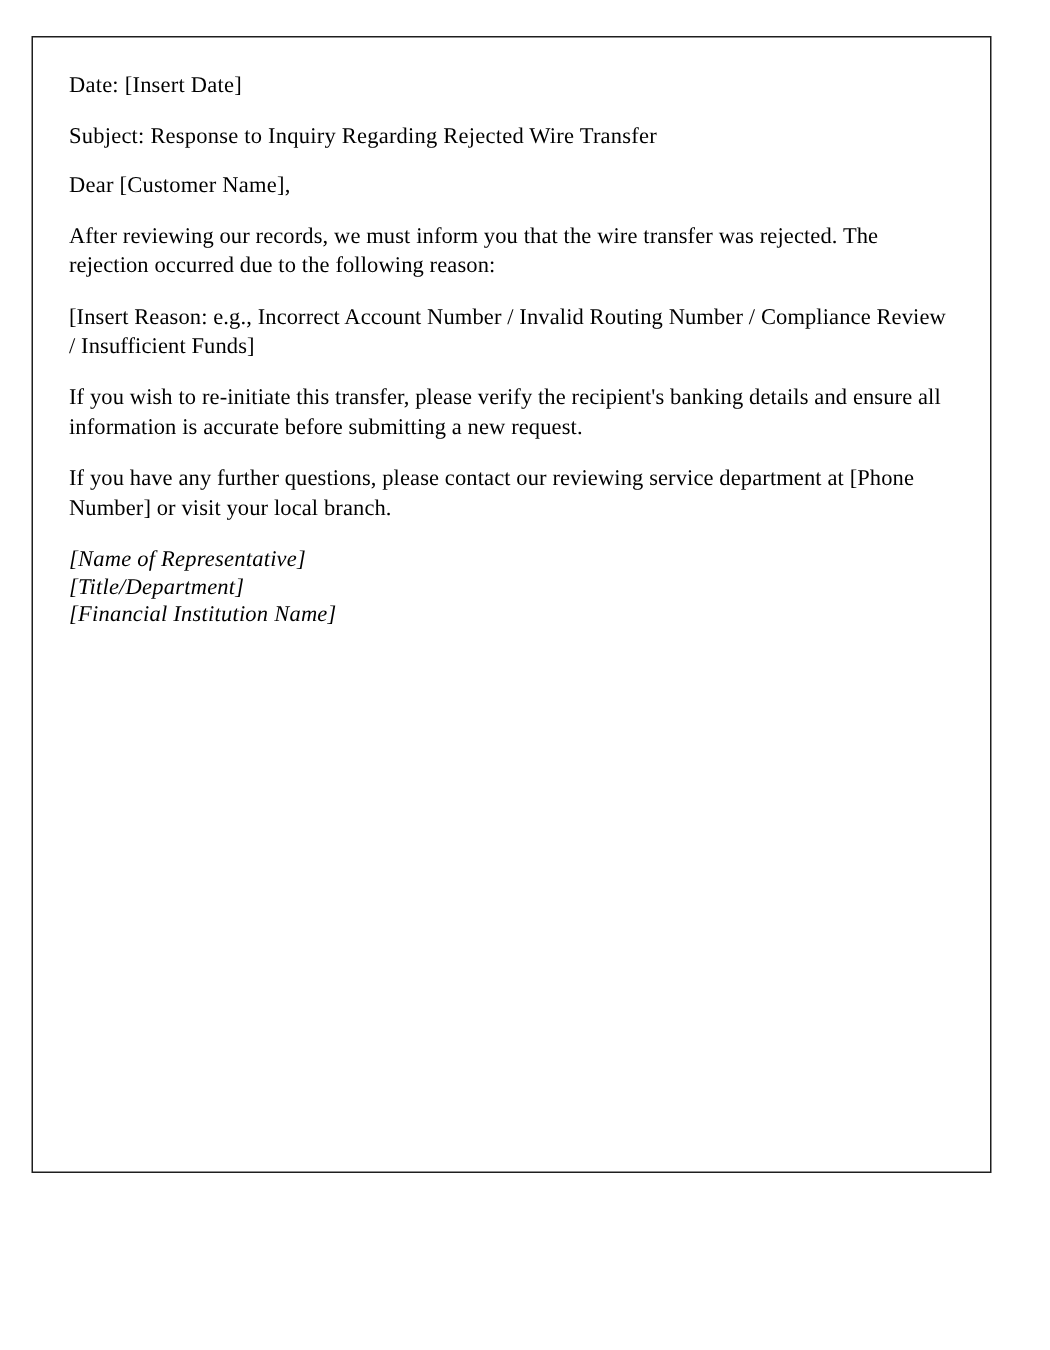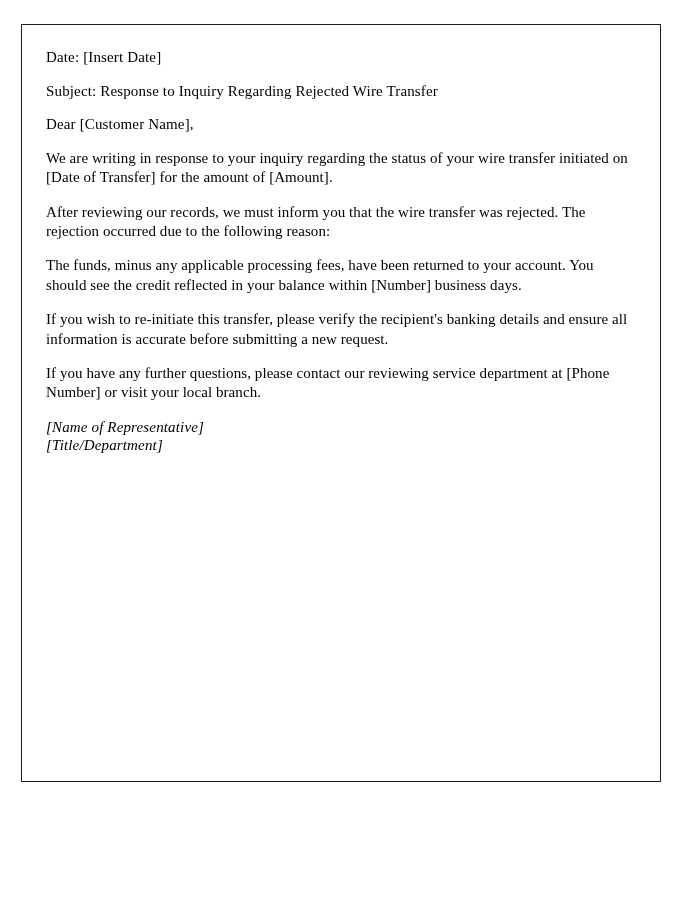--- a/index.html
+++ b/index.html
@@ -75,42 +75,40 @@
 
 
       <div class="block">
         <p class="line">Subject: Response to Inquiry Regarding Rejected Wire Transfer</p>
       </div>
 
       <div class="block">
         <p class="line">Dear [Customer Name],</p>
       </div>
 
-      <div class="block">
-        <p class="para">We are writing in response to your inquiry regarding the status of your wire transfer initiated on [Date of Transfer] for the amount of [Amount].</p>
-      </div>
 
       <div class="block">
         <p class="para">After reviewing our records, we must inform you that the wire transfer was rejected. The rejection occurred due to the following reason:</p>
       </div>
 
+      <div class="block">
+        <p class="para">[Insert Reason: e.g., Incorrect Account Number / Invalid Routing Number / Compliance Review / Insufficient Funds]</p>
+      </div>
 
-      <div class="block">
-        <p class="para">The funds, minus any applicable processing fees, have been returned to your account. You should see the credit reflected in your balance within [Number] business days.</p>
-      </div>
 
       <div class="block">
         <p class="para">If you wish to re-initiate this transfer, please verify the recipient's banking details and ensure all information is accurate before submitting a new request.</p>
       </div>
 
       <div class="block">
         <p class="para">If you have any further questions, please contact our reviewing service department at [Phone Number] or visit your local branch.</p>
       </div>
 
 
       <div class="block">
         <p class="line">[Name of Representative]</p>
         <p class="line">[Title/Department]</p>
+        <p class="line">[Financial Institution Name]</p>
       </div>
 
     </div>
   </div>
 </div>
 
 </body></html>

